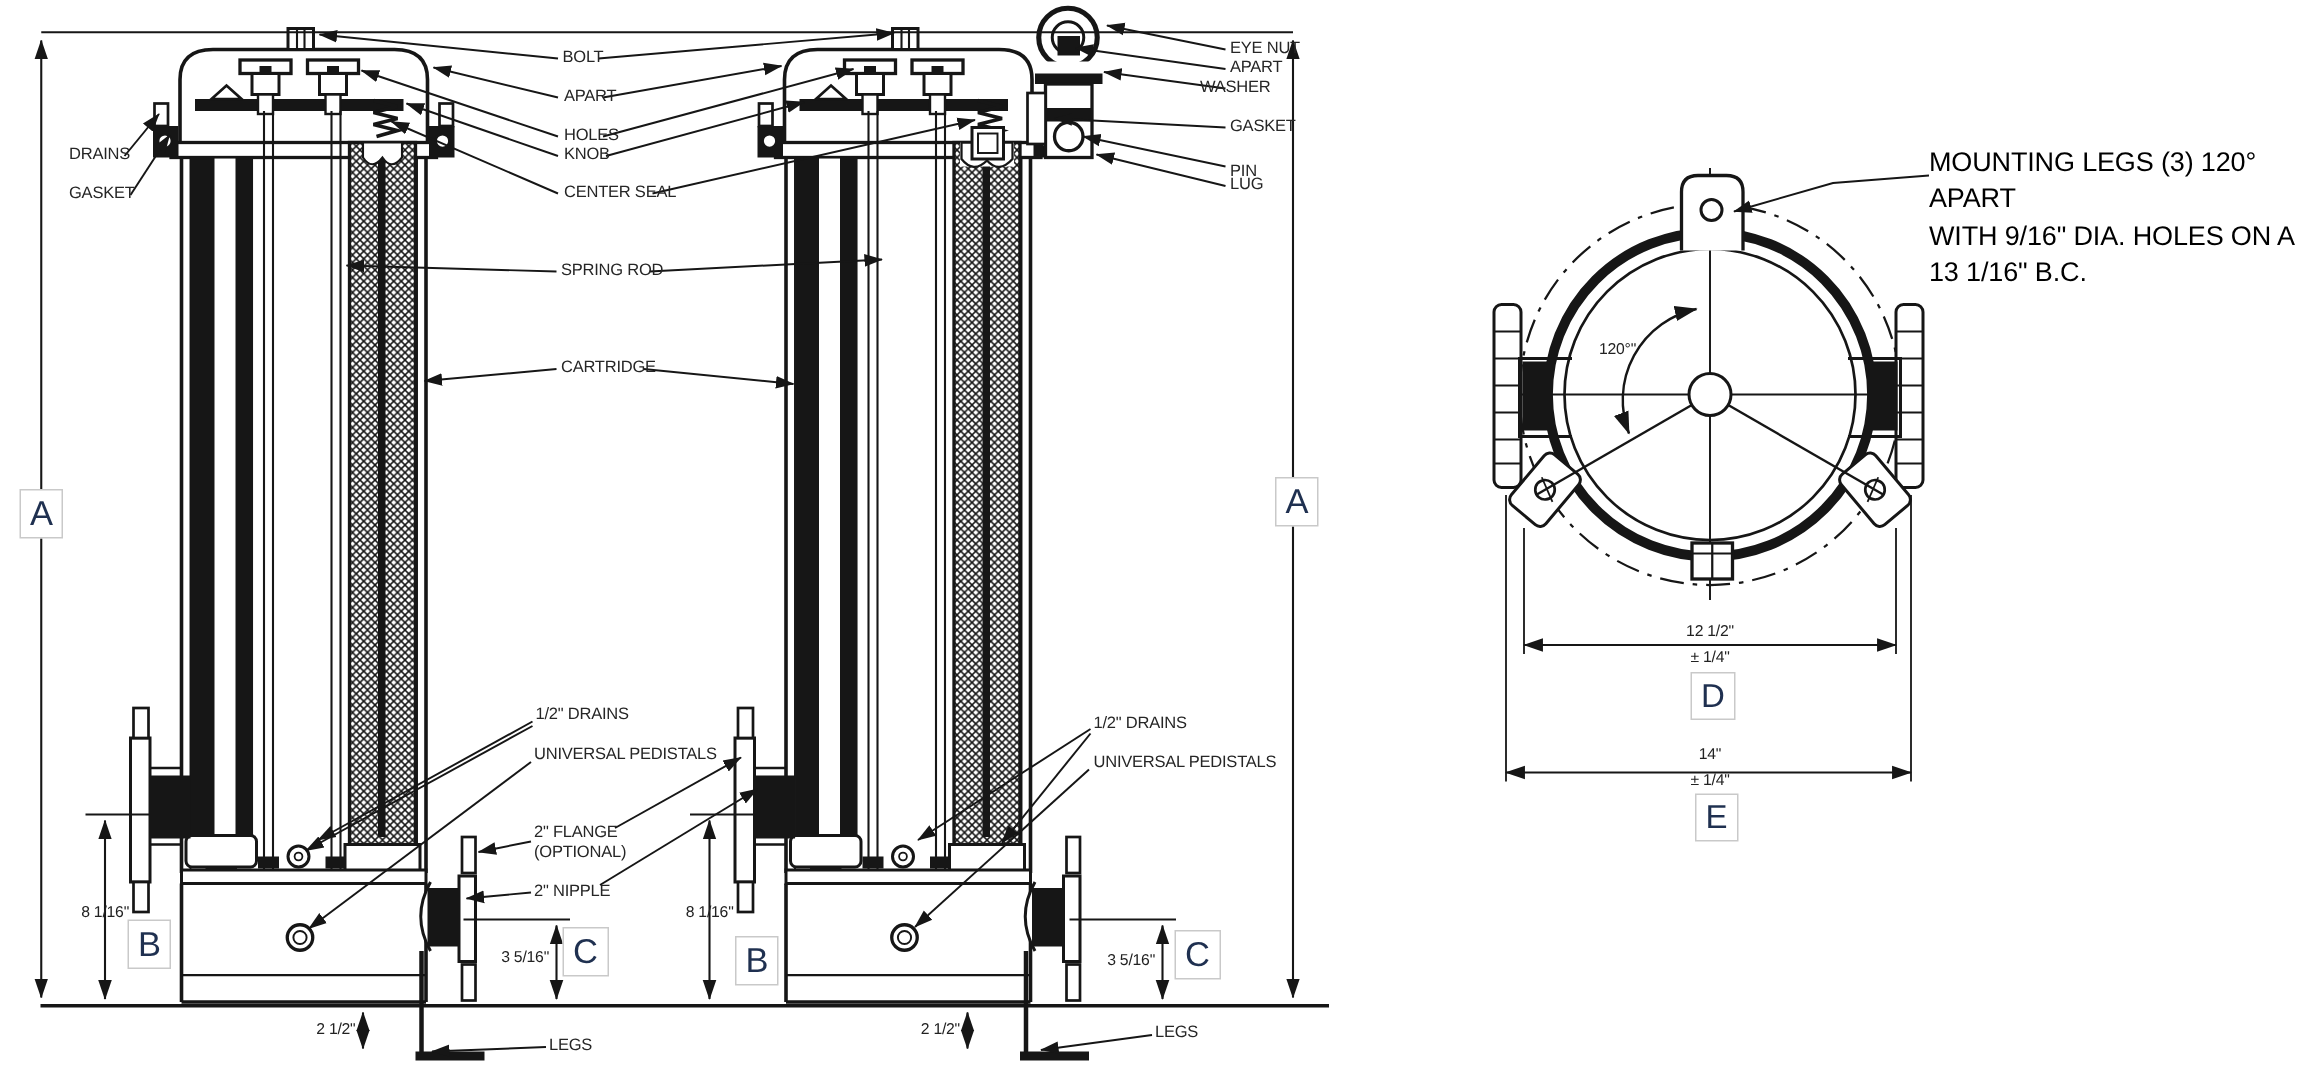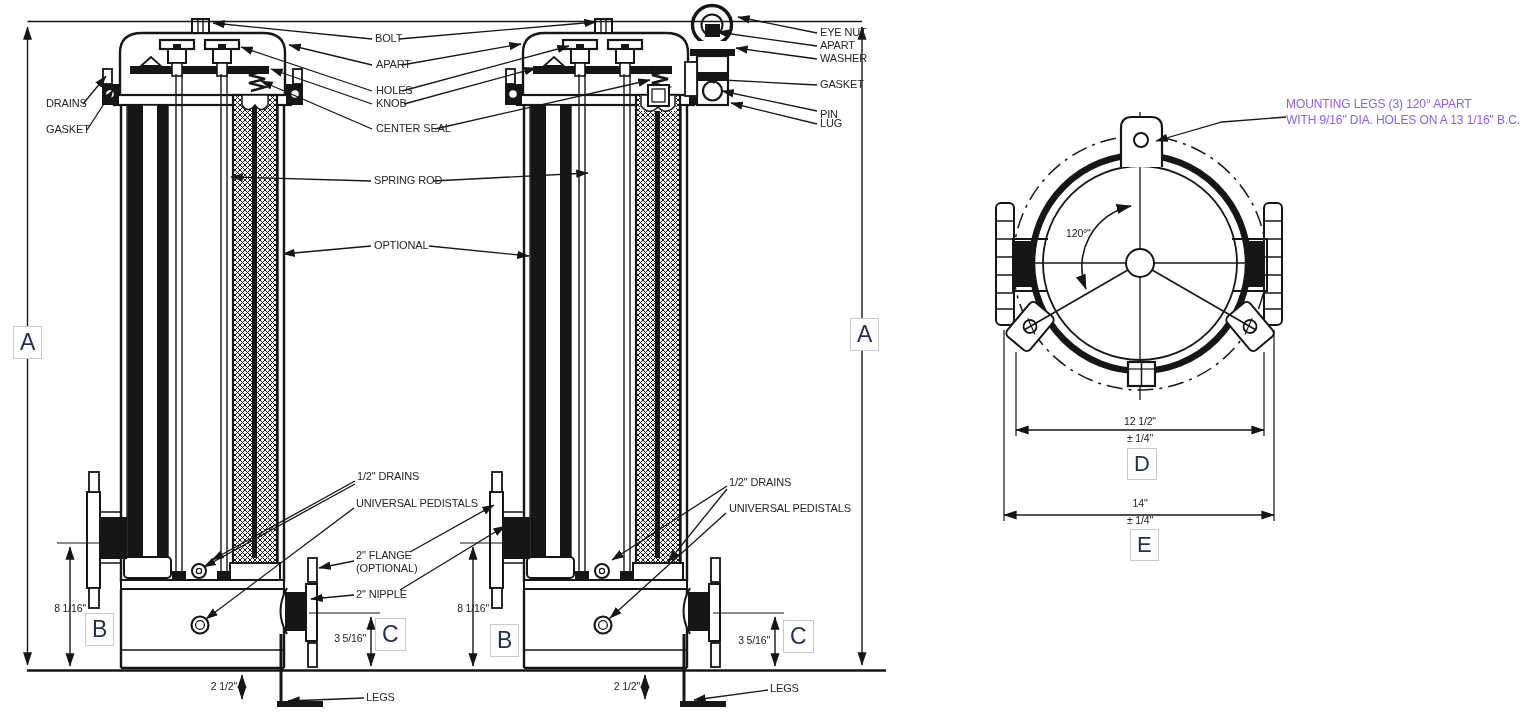--- a/index.html
+++ b/index.html
@@ -4,21 +4,21 @@
 <style>
   html,body{margin:0;padding:0;background:#fff;}
   #stage{position:relative;width:1536px;height:727px;background:#fff;overflow:hidden;
          font-family:"Liberation Sans",sans-serif;color:#1a1a1a;}
   #art{position:absolute;left:0;top:0;}
   .lbl{position:absolute;font-size:11px;line-height:1.18;letter-spacing:-0.15px;color:#262626;white-space:nowrap;}
   .pre{white-space:pre-line;}
   .r{width:42px;text-align:right;}
   .c{width:84px;text-align:center;}
   .dimtxt{font-size:10.5px;color:#222;}
-  .note{font-size:12px;line-height:1.35;color:#8b5cf6;letter-spacing:-0.1px;}
+  .note{font-size:18px;line-height:1.35;color:#000000;letter-spacing:-0.1px;}
   .letter{position:absolute;display:inline-block;border:1px solid #c9c9c9;background:#fff;
           padding:1px 6px;font-size:23px;line-height:1.25;color:#1f3050;}
   .letter.sm{font-size:22px;}
 </style>
 </head>
 <body>
 
 <div id="stage">
 
 <svg id="art" width="1536" height="727" viewBox="0 0 1536 727">
@@ -241,26 +241,26 @@
     <path d="M1286,117 L1222,122 L1156,141" marker-end="url(#ah)"></path>
   </g>
 </svg>
 
   <div class="lbl" style="left:375px;top:32px">BOLT</div>
   <div class="lbl" style="left:376px;top:58px">APART</div>
   <div class="lbl" style="left:376px;top:84px">HOLES</div>
   <div class="lbl" style="left:376px;top:97px">KNOB</div>
   <div class="lbl" style="left:376px;top:122px">CENTER SEAL</div>
   <div class="lbl" style="left:374px;top:174px">SPRING ROD</div>
-  <div class="lbl" style="left:374px;top:239px">OPTIONAL</div>
+  <div class="lbl" style="left:374px;top:239px">CARTRIDGE</div>
   <div class="lbl" style="left:46px;top:97px">DRAINS</div>
   <div class="lbl" style="left:46px;top:123px">GASKET</div>
   <div class="lbl" style="left:820px;top:26px">EYE NUT</div>
   <div class="lbl" style="left:820px;top:39px">APART</div>
-  <div class="lbl" style="left:820px;top:52px">WASHER</div>
+  <div class="lbl" style="left:800px;top:52px">WASHER</div>
   <div class="lbl" style="left:820px;top:78px">GASKET</div>
   <div class="lbl" style="left:820px;top:108px">PIN</div>
   <div class="lbl" style="left:820px;top:117px">LUG</div>
 
   <div class="lbl" style="left:357px;top:470px">1/2" DRAINS</div>
   <div class="lbl" style="left:356px;top:497px">UNIVERSAL PEDISTALS</div>
   <div class="lbl pre" style="left:356px;top:549px">2" FLANGE
 (OPTIONAL)</div>
   <div class="lbl" style="left:356px;top:588px">2" NIPPLE</div>
   <div class="lbl" style="left:366px;top:691px">LEGS</div>

